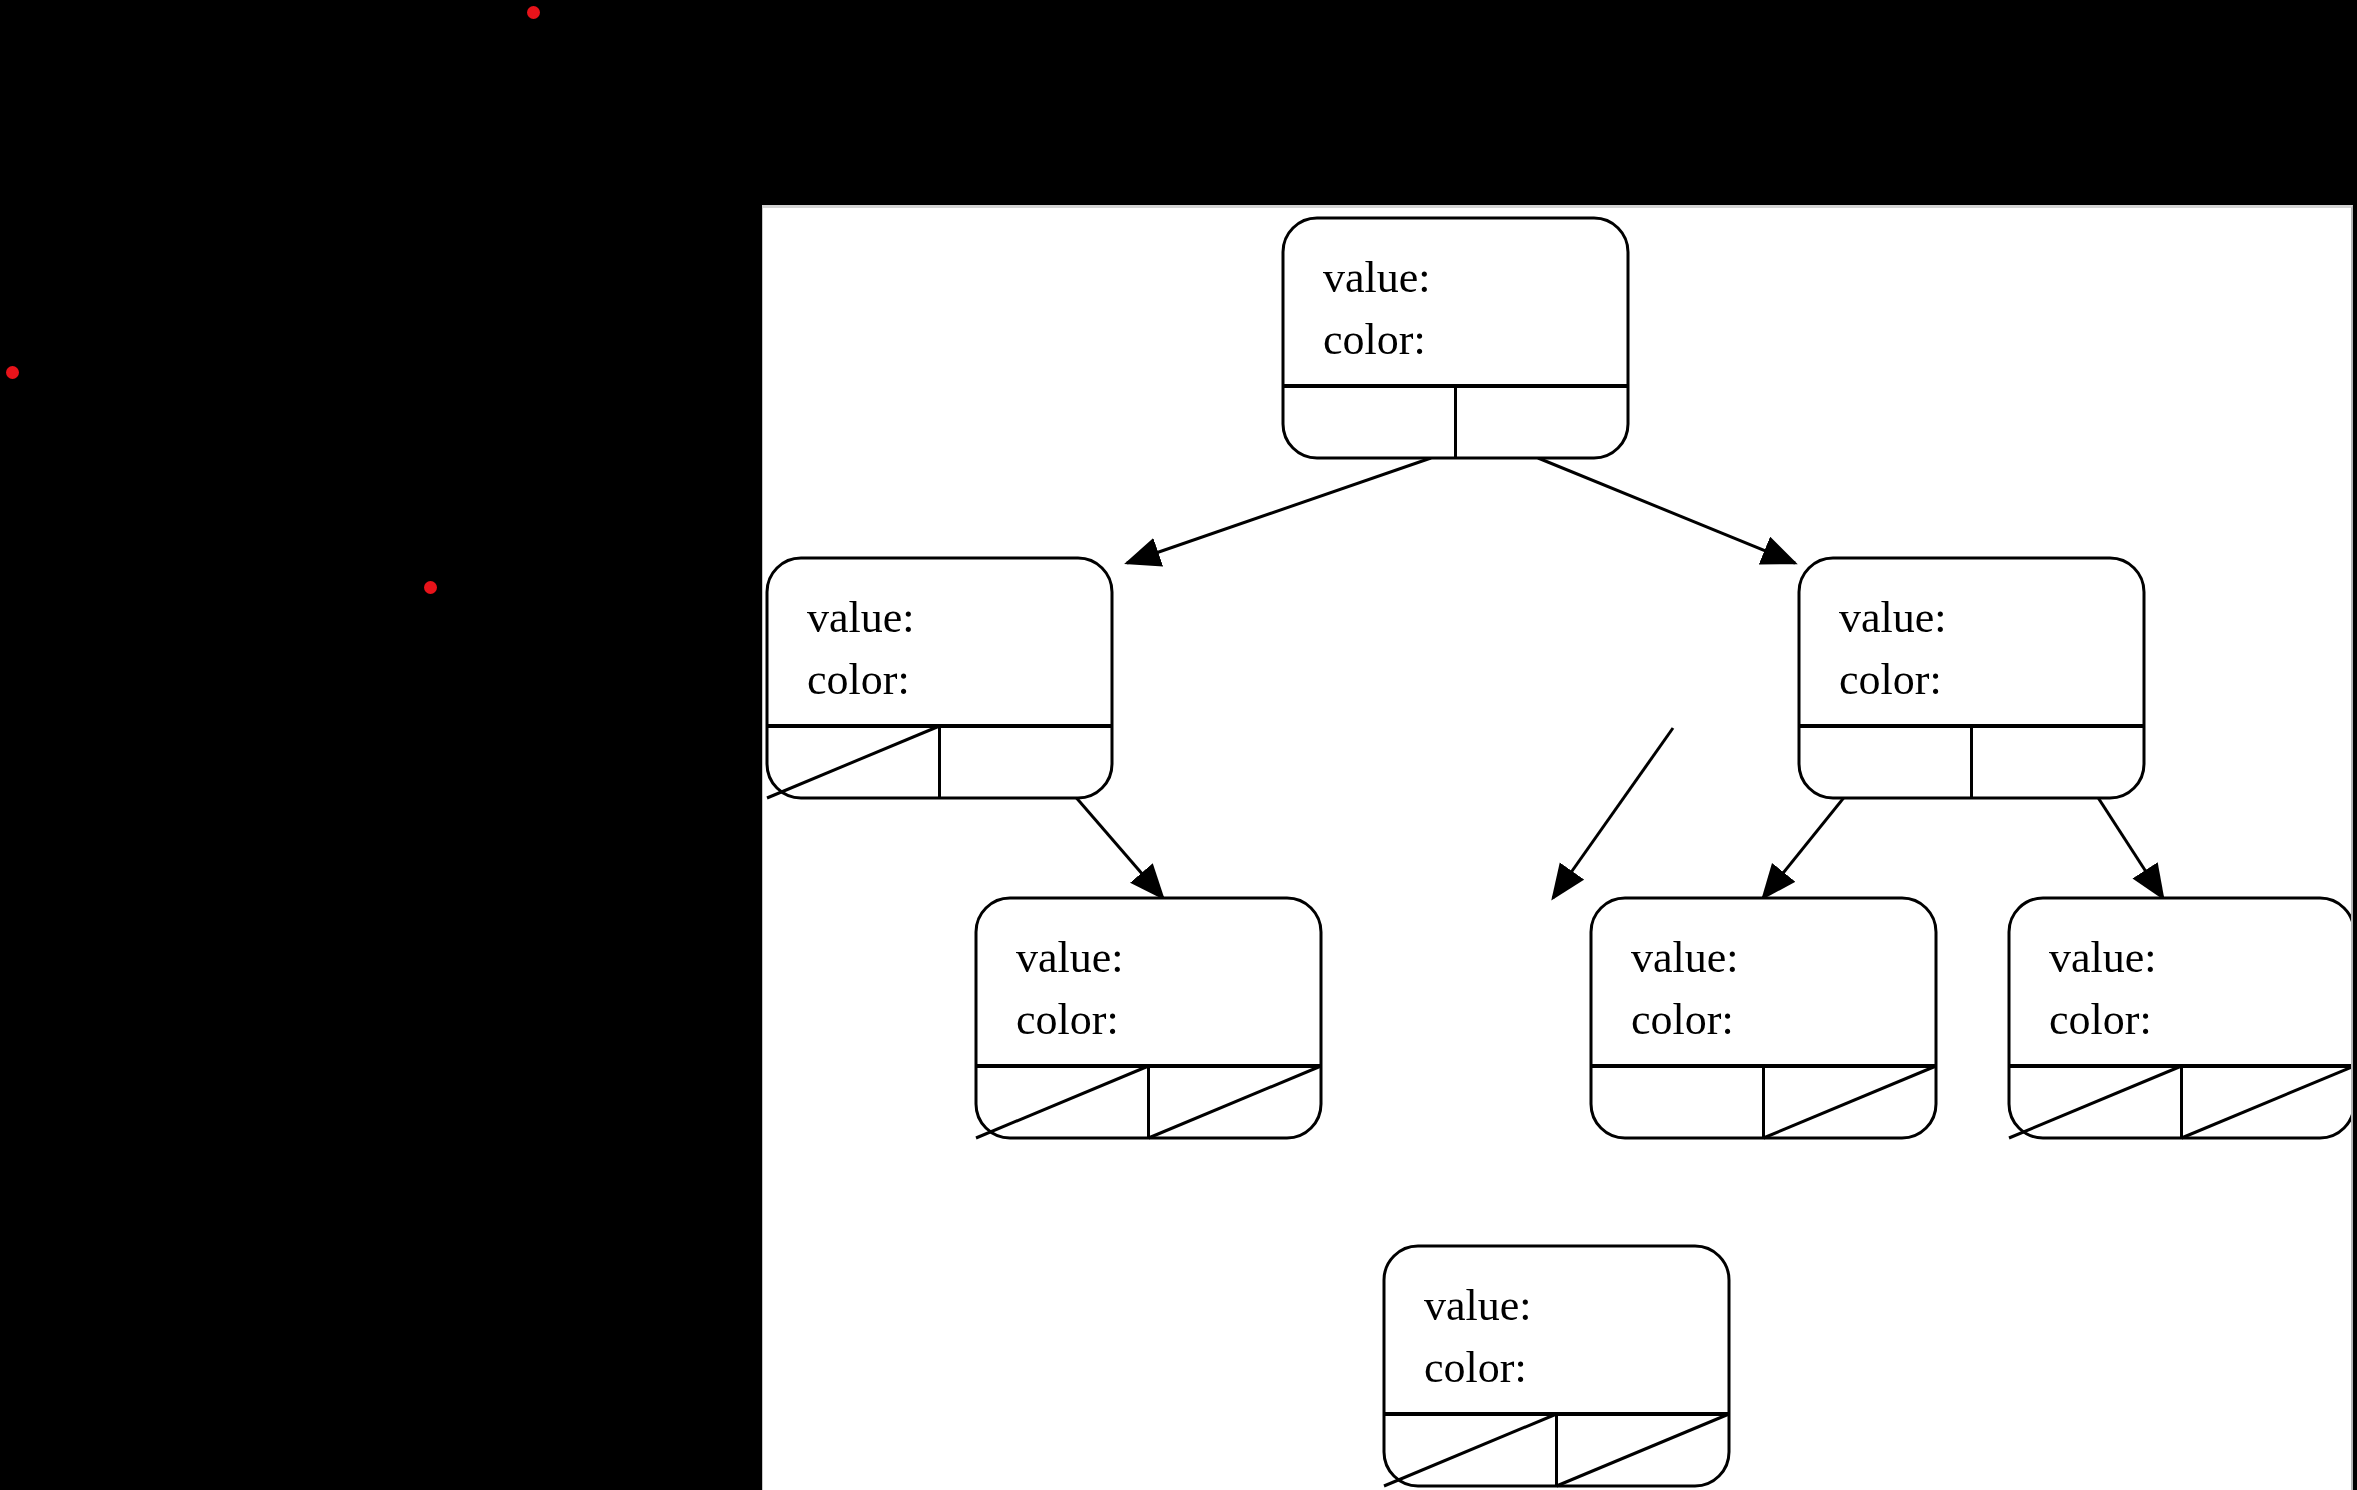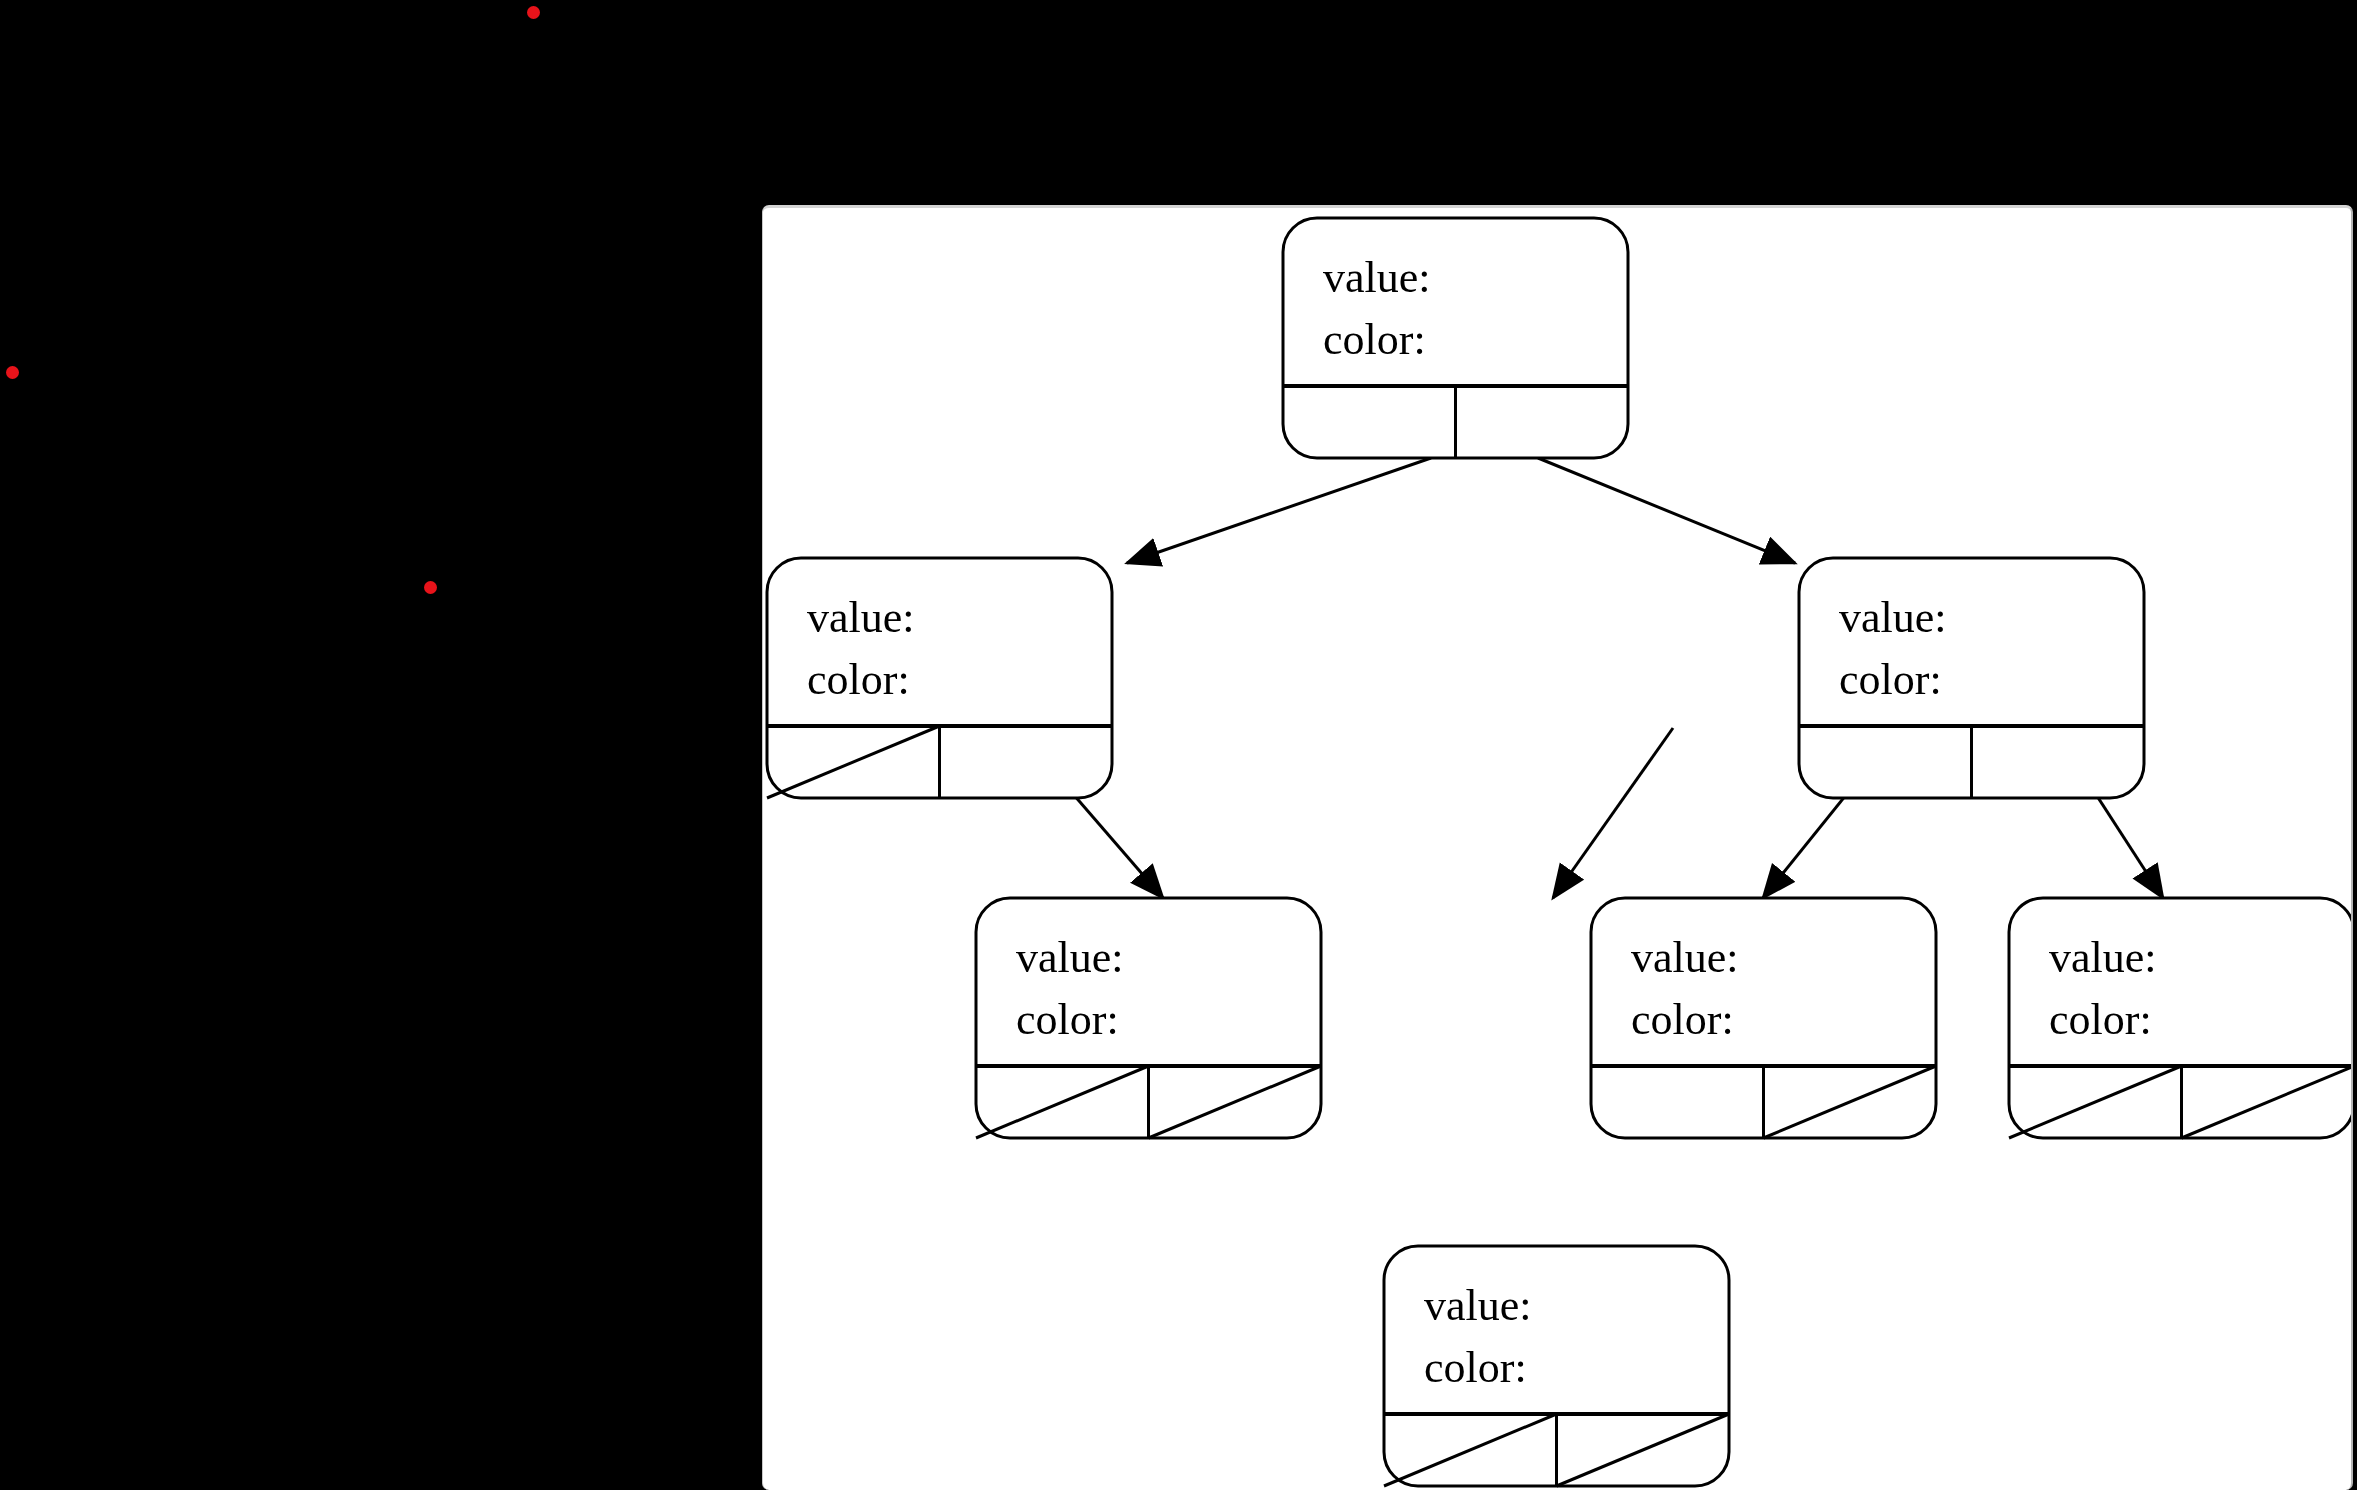--- a/index.html
+++ b/index.html
@@ -32,21 +32,20 @@
     left: 762px;
     top: 205px;
     width: 1591px;
     height: 1285px;
     background: #ffffff;
     border-top: 3px solid #d4d4d4;
     border-left: 1px solid #c8c8c8;
     border-right: 2px solid #b4b4b4;
     box-sizing: border-box;
     overflow: hidden;
-    border-radius: 7px;
   }
   .diagram-surface {
     position: absolute;
     left: 0;
     top: 0;
     width: 100%;
     height: 100%;
   }
   .diagram-surface svg {
     position: absolute;

